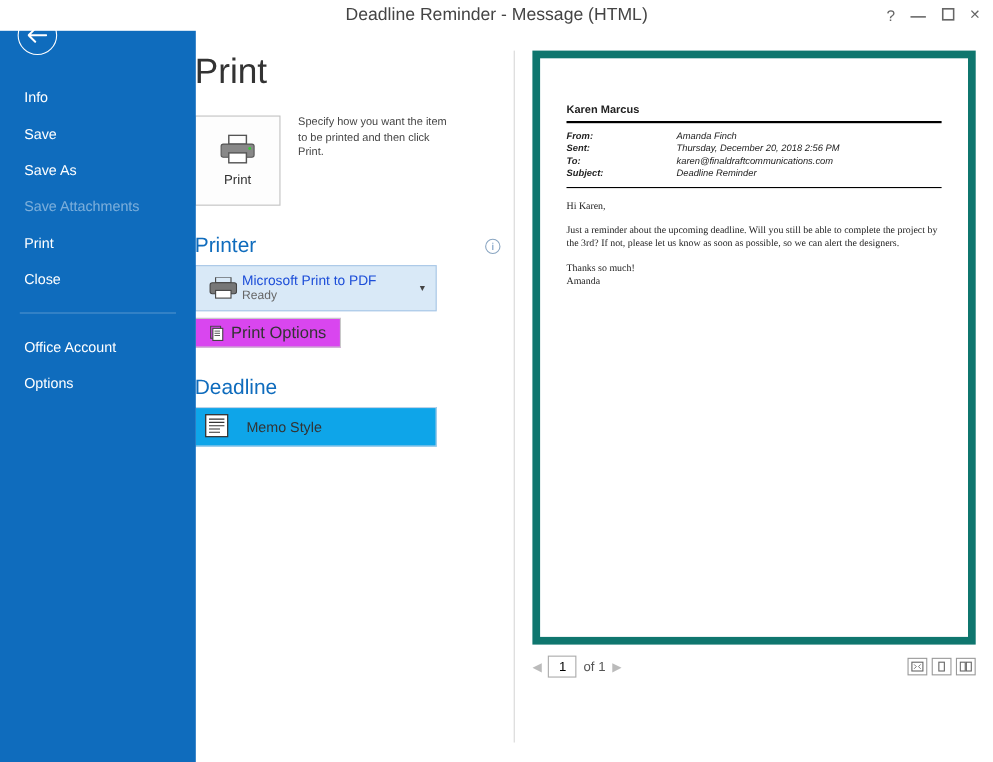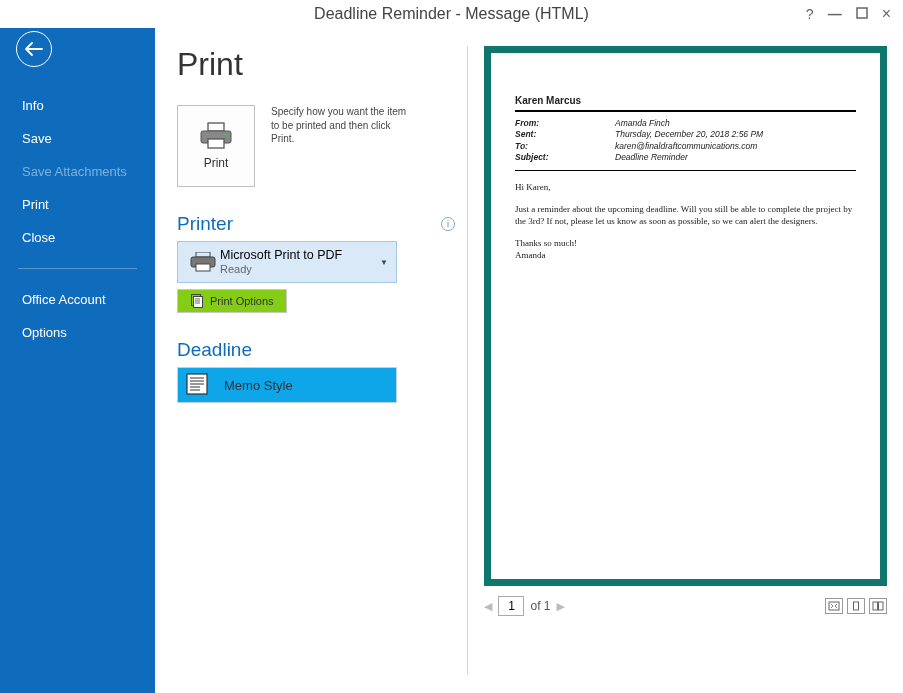--- a/index.html
+++ b/index.html
@@ -39,26 +39,25 @@
   }
   .win-controls span {
     font-size: 14px;
     color: #666;
     cursor: pointer;
     line-height: 1;
   }
   .sidebar {
     position: absolute;
     top: 0; left: 0; bottom: 0;
-    width: 155px;
+    width: 178px;
     background: #0f6cbd;
     color: #fff;
     padding-top: 14px;
     z-index: 2;
-    margin-top: 17px;
   }
   .back-btn {
     width: 36px; height: 36px;
     border: 1.5px solid #fff;
     border-radius: 50%;
     display: flex; align-items: center; justify-content: center;
     margin-left: 16px;
     margin-bottom: 22px;
     cursor: pointer;
   }
@@ -148,30 +147,30 @@
   }
   .wide-btn .caret {
     position:absolute; right: 8px; top: 50%; transform: translateY(-50%);
     font-size: 8px; color:#444;
   }
   .printer-icon {
     width: 34px;
     display:flex; justify-content:center;
   }
   .btn-text { display:flex; flex-direction:column; line-height:1.2; }
-  .btn-text .main { font-size: 12.5px; color:#000000; }
+  .btn-text .main { font-size: 12.5px; color:#1d4ed8; }
   .btn-text .sub { font-size: 11px; color:#666; }
   .small-btn {
     display:inline-flex;
     align-items:center;
     gap:6px;
     border:1px solid #c8c8c8;
-    background:#84cc16;
+    background:#d946ef;
     padding: 4px 12px;
-    font-size: 11px;
+    font-size: 15px;
     margin-top: 6px;
     cursor: pointer;
   }
   .settings-btn {
     width: 220px; height: 36px;
     border: 1px solid #bcd2e8;
     background: #0ea5e9;
     display:flex; align-items:center;
     padding: 0 8px;
     gap: 16px;
@@ -260,20 +259,21 @@
 </div>
 
 <div class="sidebar">
   <div class="back-btn">
     <svg width="18" height="14" viewBox="0 0 18 14">
       <path d="M7 1 L1 7 L7 13 M1 7 L17 7" stroke="#fff" stroke-width="1.8" fill="none" stroke-linecap="round" stroke-linejoin="round"></path>
     </svg>
   </div>
   <div class="side-item">Info</div>
   <div class="side-item">Save</div>
+  <div class="side-item">Save As</div>
   <div class="side-item disabled">Save Attachments</div>
   <div class="side-item">Print</div>
   <div class="side-item">Close</div>
   <div class="side-sep"></div>
   <div class="side-item">Office Account</div>
   <div class="side-item">Options</div>
 </div>
 
 <div class="content">
   <div class="left-pane">

